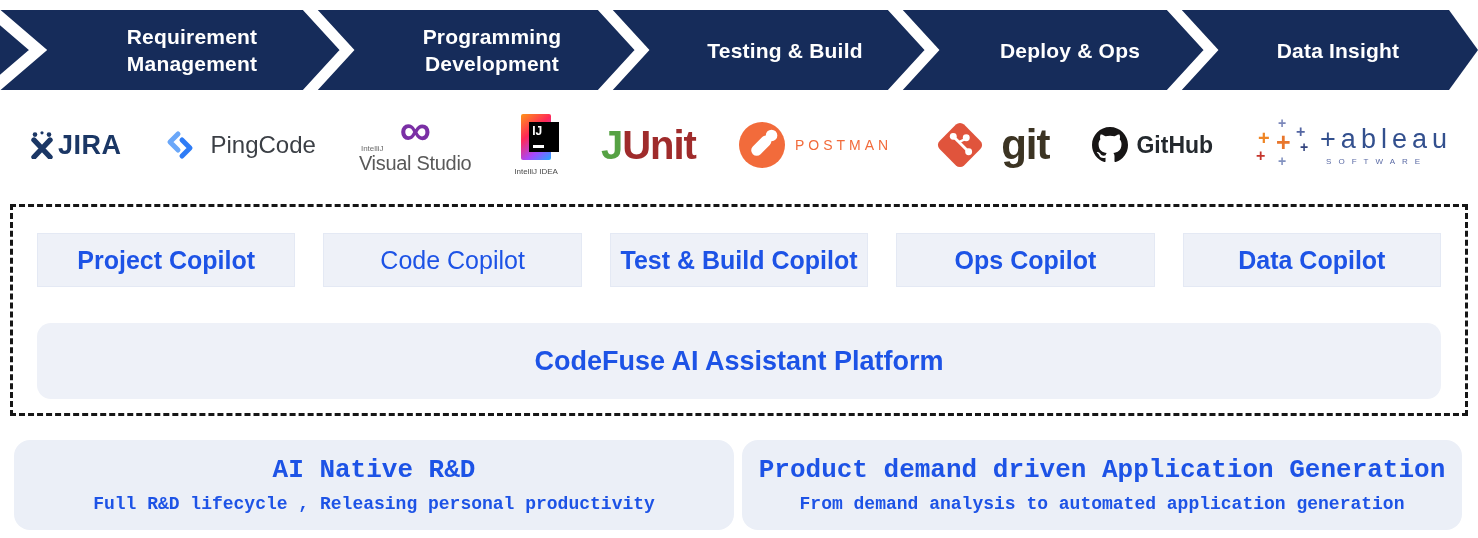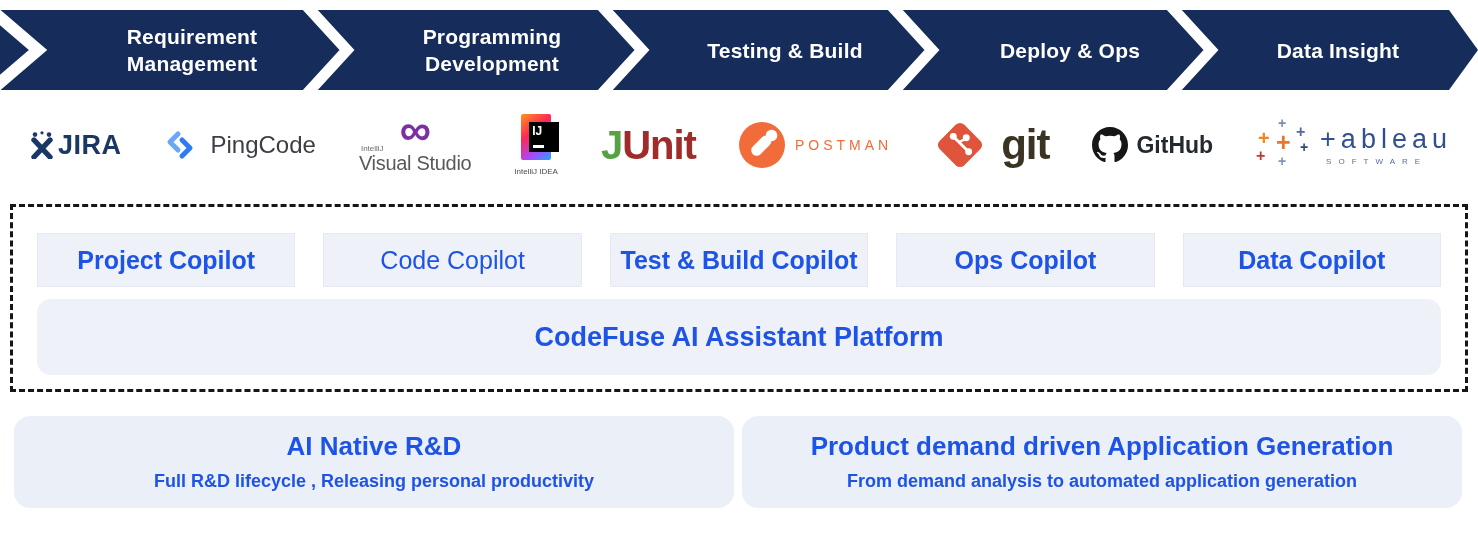--- a/index.html
+++ b/index.html
@@ -55,26 +55,26 @@
   .tableau-text { font-size:27px; color:#33508e; letter-spacing:5px; font-weight:500; }
   .tableau-caption { font-size:8px; color:#5a6aa5; letter-spacing:7px; margin:2px 0 0 6px; }
 
   
   .dashed { margin:8px 10px 0 10px; border:3px dashed #161616; padding:26px 24px 14px; }
   .copilot-row { display:flex; gap:28px; }
   .copilot { flex:1; height:54px; background:#eef1f8; border:1px solid #e4e9f4;
              display:flex; align-items:center; justify-content:center;
              color:#1d53e6; font-size:25px; font-weight:700; }
   .copilot.w400 { font-weight:400; }
-  .platform { margin-top:12px; height:76px; background:#eef1f8; border-radius:14px;
+  .platform { margin-top:36px; height:76px; background:#eef1f8; border-radius:14px;
               display:flex; align-items:center; justify-content:center;
               color:#1d53e6; font-size:27px; font-weight:600; }
 
   
-  .bottom-row { display:flex; gap:8px; margin:24px 16px 1px 14px; }
+  .bottom-row { display:flex; gap:8px; margin:24px 16px 1px 14px;font-family:Liberation Mono, monospace; }
   .outcome { flex:1; background:#ebeff7; border-radius:16px;
              padding:15px 10px 16px; text-align:center; }
   .outcome-title { color:#1d53e6; font-size:26px; font-weight:600; }
   .outcome-sub { color:#1d53e6; font-size:18px; font-weight:600; margin-top:9px; }
 </style>
 </head>
 <body>
 
 <div class="flow-band">
   <svg viewBox="0 0 1478 80" preserveAspectRatio="none">

